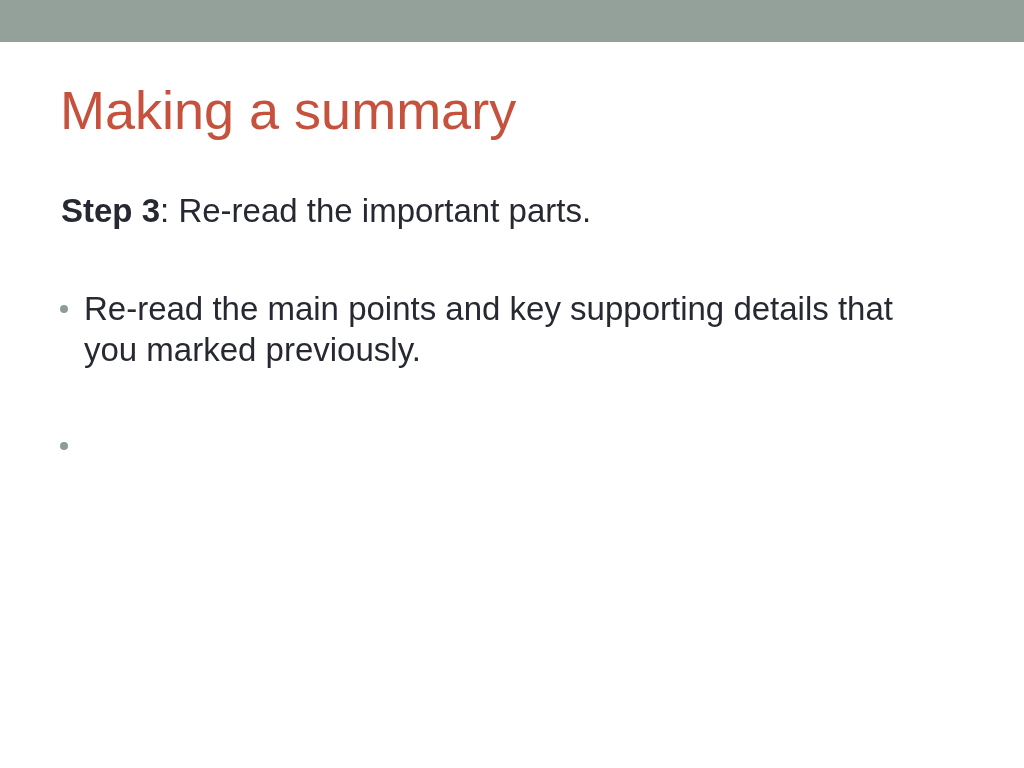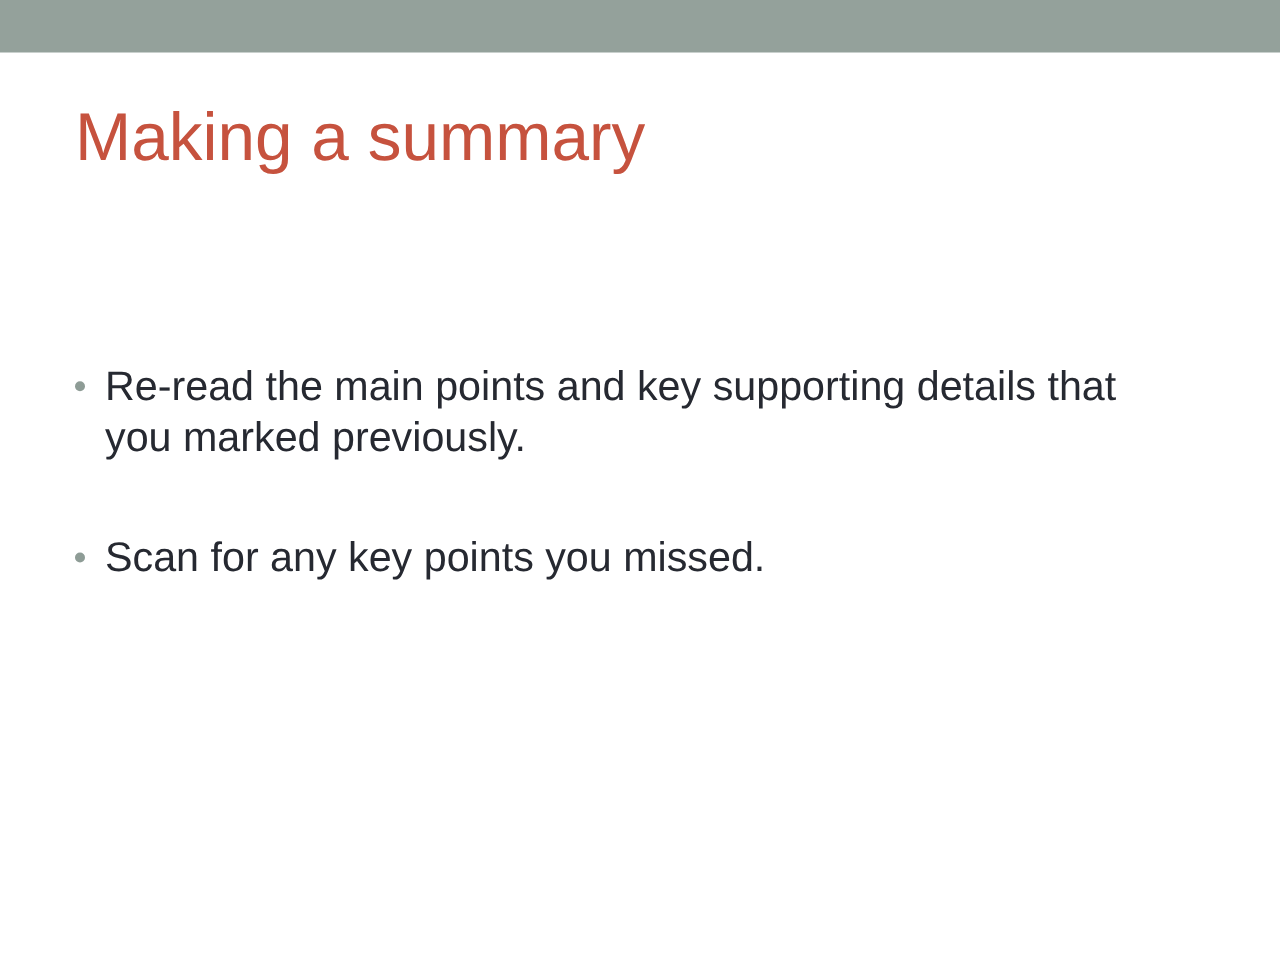--- a/index.html
+++ b/index.html
@@ -72,28 +72,30 @@
 </style>
 </head>
 <body>
 
 <div class="slide">
 
   <div class="top-band"></div>
 
   <h1 class="slide-title" style="margin:0; font-weight:400;">Making a summary</h1>
 
+  <div class="step-heading">
+    <span class="step-label">Step 3</span><span>: Re-read the important parts.</span>
+  </div>
 
   <div class="bullet-list">
 
     <div class="bullet-item">
       <span class="bullet-dot"></span>
       <span>Re-read the main points and key supporting details that you marked previously.</span>
     </div>
 
     <div class="bullet-item">
       <span class="bullet-dot"></span>
-      <span>Scan for any key points you missed.</span>
     </div>
 
   </div>
 
 </div>
 
 </body></html>

